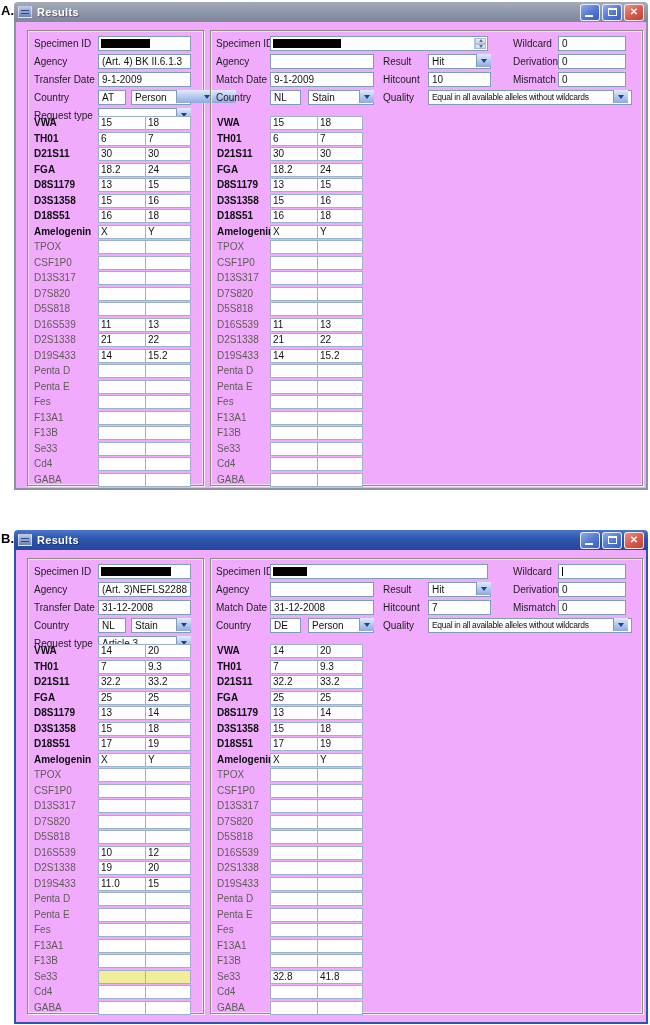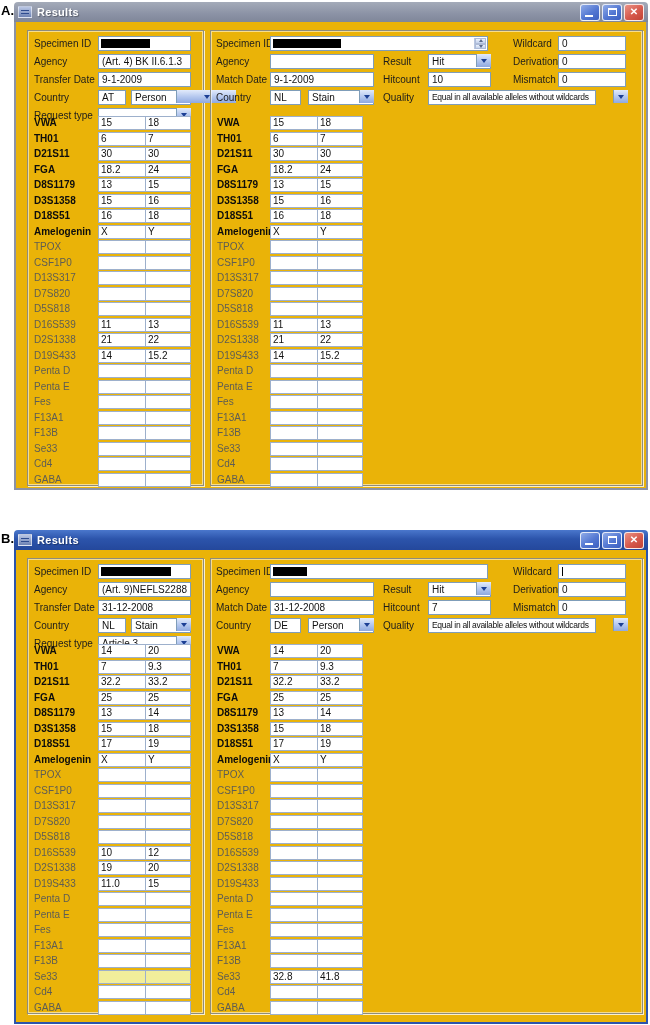--- a/index.html
+++ b/index.html
@@ -27,21 +27,21 @@
   .tb-btn { width: 20px; height: 17px; border-radius: 3px; margin-left: 2px;
             border: 1px solid rgba(255,255,255,.85); position: relative;
             display: flex; align-items: center; justify-content: center; cursor: pointer; }
   .btn-min, .btn-max { background: linear-gradient(145deg,#8fabe8 0%,#5377d2 55%,#3c5fc0 100%); }
   .btn-close { background: linear-gradient(145deg,#ea9184 0%,#d6594c 55%,#c24335 100%); }
   .glyph-min { position: absolute; left: 4px; bottom: 3px; width: 8px; height: 2px; background: #fff; }
   .glyph-max { width: 9px; height: 8px; border: 1px solid #fff; border-top: 2px solid #fff; }
   .glyph-close { color: #fff; font-size: 10px; font-weight: bold; line-height: 1; }
 
   .win-body { position: absolute; top: 20px; left: 0; right: 0; bottom: 0;
-              background: #eab308; border: 2px solid; border-top: none; }
+              background: #f0abfc; border: 2px solid; border-top: none; }
   #win-a .win-body { border-color: #8b92a5; }
   #win-b .win-body { border-color: #2c54ab; }
 
   
   .group { position: absolute; top: 8px; height: 456px; border: 1px solid #8e8c7c;
            box-shadow: inset 0 0 0 1px rgba(255,255,255,.55), 1px 1px 0 rgba(255,255,255,.8); }
   .group-left  { left: 11px;  width: 177px; }
   .group-right { left: 194px; width: 433px; }
 
   .flabel { position: absolute; font-size: 10px; color: #1c1c1c; white-space: nowrap; }
@@ -72,21 +72,21 @@
   .lf-code { left: 70px; width: 28px; }
   .lf-type { left: 103px; width: 60px; }
 
   
   .c1l { left: 5px; } .c3l { left: 172px; } .c5l { left: 302px; }
   .rf  { left: 59px; width: 104px; }
   .rf-wide { left: 59px; width: 218px; }
   .rf-code { left: 59px; width: 31px; }
   .rf-type { left: 97px; width: 66px; }
   .c4 { left: 217px; width: 63px; }
-  .c4-quality { left: 217px; width: 168px; font-size: 8.5px; letter-spacing: -0.3px; line-height: 12px; }
+  .c4-quality { left: 217px; width: 204px; font-size: 8.5px; letter-spacing: -0.3px; line-height: 12px; }
   .c6 { left: 347px; width: 68px; }
 
   
   .locus-row { position: absolute; left: 0; right: 0; height: 13px; }
   .locus-label { position: absolute; left: 6px; top: 0; font-size: 10px; color: #5e5d54; white-space: nowrap; }
   .locus-label.bold { font-weight: bold; color: #0d0d0d; }
   .allele-cell { position: absolute; top: -1px; height: 14px; background: #fff;
                  border: 1px solid #9db0cc; font-size: 10px; line-height: 12px;
                  padding-left: 2px; color: #111; }
   .allele-cell.hl { background: #f1ee9b; }
@@ -448,21 +448,21 @@
     </span>
   </div>
   <div class="win-body">
 
     <div class="group group-left">
       <span class="flabel r0">Specimen ID</span>
       <span class="field lf r0">
           <span class="redact" style="width:70px"></span>
         </span>
       <span class="flabel r1">Agency</span>
-      <span class="field lf r1">(Art. 9)NEFLS2288</span>
+      <span class="field lf r1">(Art. 3)NEFLS2288</span>
       <span class="flabel r2">Transfer Date</span>
       <span class="field lf r2">31-12-2008</span>
       <span class="flabel r3">Country</span>
       <span class="field lf-code r3">NL</span>
       <span class="field dd lf-type r3">Stain</span>
       <span class="dd-btn r3" style="left:148px">
           <span class="dd-arrow"></span>
         </span>
       <span class="flabel r4">Request type</span>
       <span class="field dd lf r4">Article 3</span>

